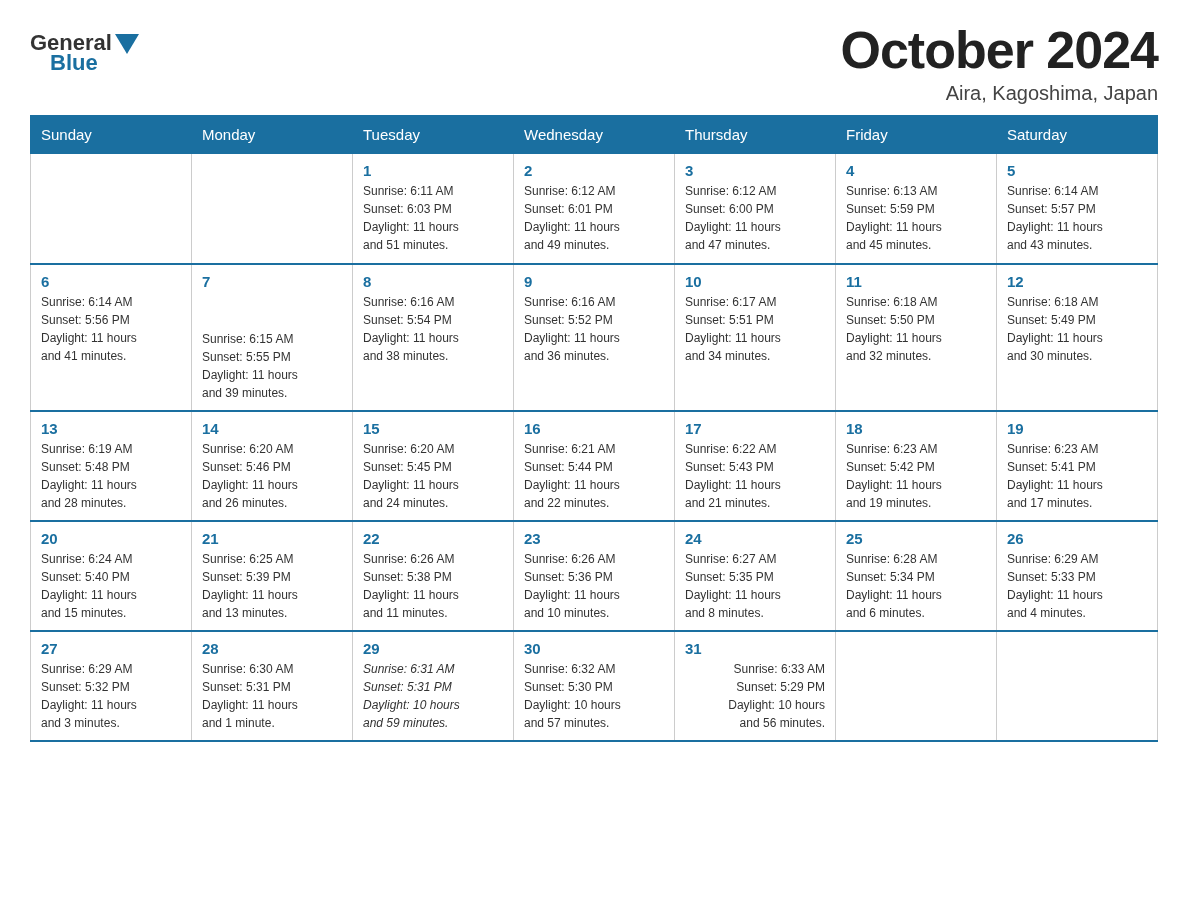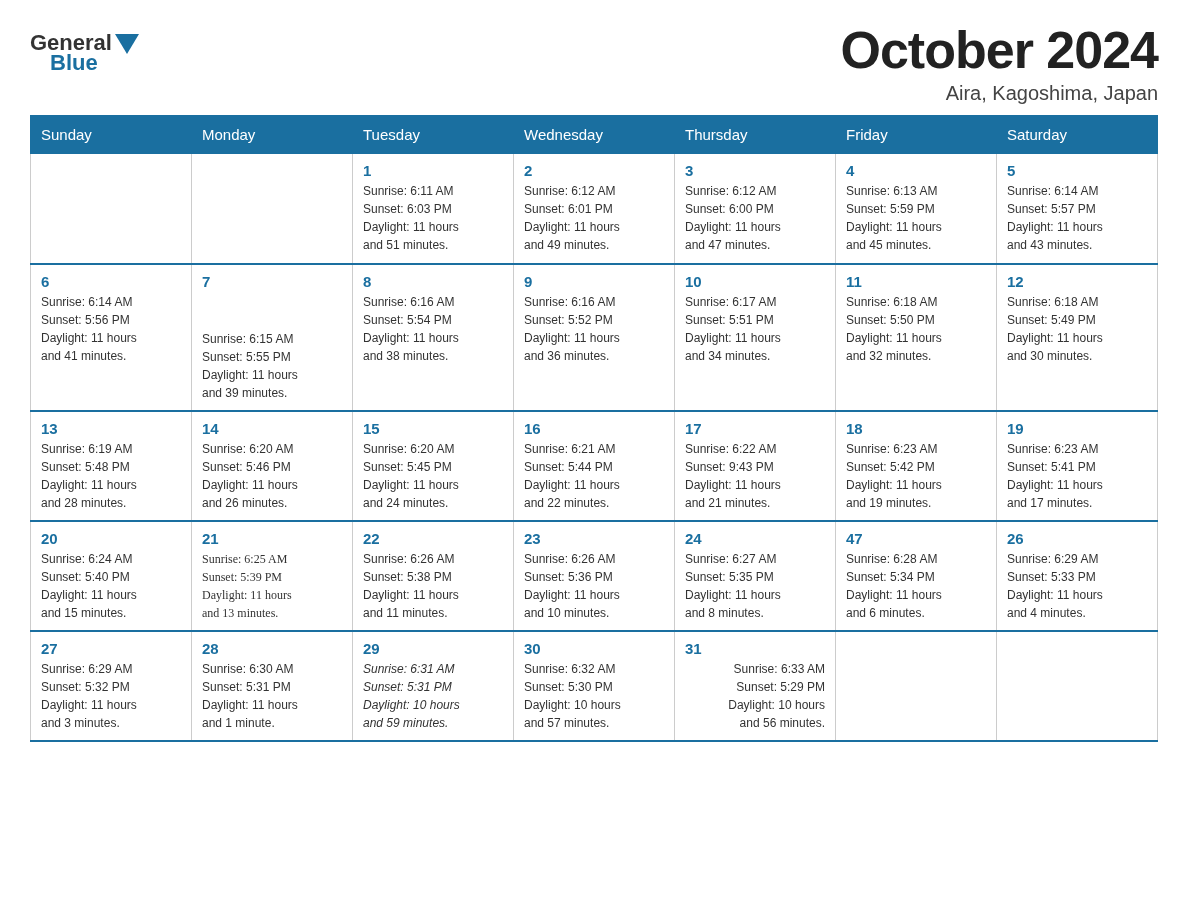--- a/index.html
+++ b/index.html
@@ -254,21 +254,21 @@
         <td>
           <span class="day-number">16</span>
           <div class="day-info" style="white-space: pre-line;">Sunrise: 6:21 AM
 Sunset: 5:44 PM
 Daylight: 11 hours
 and 22 minutes.</div>
         </td>
         <td>
           <span class="day-number">17</span>
           <div class="day-info" style="white-space: pre-line;">Sunrise: 6:22 AM
-Sunset: 9:43 PM
+Sunset: 5:43 PM
 Daylight: 11 hours
 and 21 minutes.</div>
         </td>
         <td>
           <span class="day-number">18</span>
           <div class="day-info" style="white-space: pre-line;">Sunrise: 6:23 AM
 Sunset: 5:42 PM
 Daylight: 11 hours
 and 19 minutes.</div>
         </td>
@@ -283,21 +283,21 @@
       <tr>
         <td>
           <span class="day-number">20</span>
           <div class="day-info" style="white-space: pre-line;">Sunrise: 6:24 AM
 Sunset: 5:40 PM
 Daylight: 11 hours
 and 15 minutes.</div>
         </td>
         <td>
           <span class="day-number">21</span>
-          <div class="day-info" style="white-space: pre-line; font-family: Liberation Serif, serif;">Sunrise: 6:25 AM
+          <div class="day-info" style="white-space: pre-line;">Sunrise: 6:25 AM
 Sunset: 5:39 PM
 Daylight: 11 hours
 and 13 minutes.</div>
         </td>
         <td>
           <span class="day-number">22</span>
           <div class="day-info" style="white-space: pre-line;">Sunrise: 6:26 AM
 Sunset: 5:38 PM
 Daylight: 11 hours
 and 11 minutes.</div>
@@ -310,21 +310,21 @@
 and 10 minutes.</div>
         </td>
         <td>
           <span class="day-number">24</span>
           <div class="day-info" style="white-space: pre-line;">Sunrise: 6:27 AM
 Sunset: 5:35 PM
 Daylight: 11 hours
 and 8 minutes.</div>
         </td>
         <td>
-          <span class="day-number">47</span>
+          <span class="day-number">25</span>
           <div class="day-info" style="white-space: pre-line;">Sunrise: 6:28 AM
 Sunset: 5:34 PM
 Daylight: 11 hours
 and 6 minutes.</div>
         </td>
         <td>
           <span class="day-number">26</span>
           <div class="day-info" style="white-space: pre-line;">Sunrise: 6:29 AM
 Sunset: 5:33 PM
 Daylight: 11 hours

